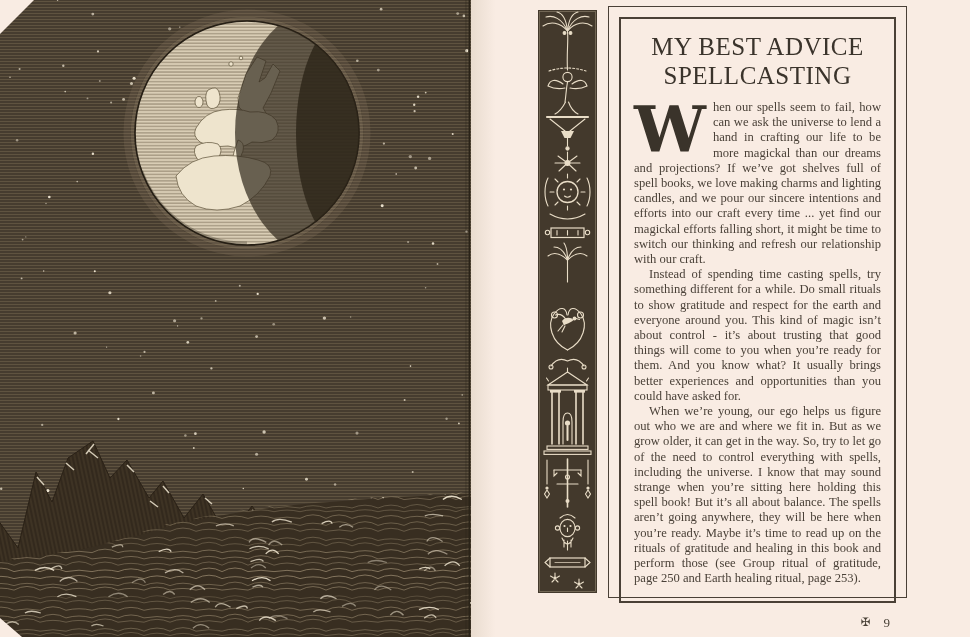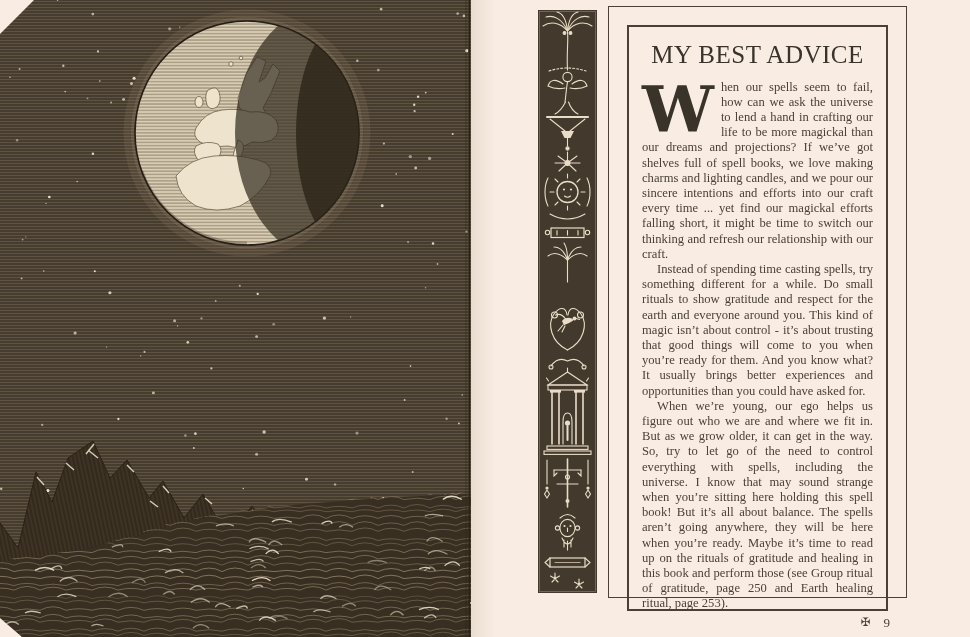--- a/index.html
+++ b/index.html
@@ -6,21 +6,21 @@
   body{
     width:970px;height:637px;position:relative;overflow:hidden;
     background:#f9ece3;font-family:"Liberation Serif",serif;
   }
   .engraving{position:absolute;left:0;top:0;width:471px;height:637px;margin:0}
   .gutter{position:absolute;left:471px;top:0;width:70px;height:637px;
     background:linear-gradient(90deg,#e9dccf 0%,rgba(233,220,207,0) 35%)}
   .ornament{position:absolute;left:538px;top:10px;width:59px;height:583px}
   .textpage{position:absolute;left:608px;top:6px;width:299px;height:631px}
   .frame{border:1px solid #4a4036;height:592px;box-sizing:border-box;background:#f9ece3}
-  .frame-inner{margin:18px;border:2px solid #4a4036;height:calc(100% - 4px);
+  .frame-inner{margin:10px;border:2px solid #4a4036;height:calc(100% - 4px);
     box-sizing:border-box;padding:8px 13px 6px;overflow:hidden}
   h1{margin:6px 0 10px;text-align:center;font-size:25px;line-height:1.14;
     letter-spacing:0.5px;font-weight:normal;color:#3a332b}
   .tl{display:block}
   .bodytext{font-size:12.6px;line-height:15.2px;text-align:justify;color:#4a4138}
   .bodytext p{margin:0;text-indent:1.2em}
   .bodytext p.first{text-indent:0}
   .dropcap{float:left;font-family:"DejaVu Serif",serif;font-weight:bold;
     font-size:64px;line-height:50px;padding:5px 7px 2px 0;color:#3a332a}
   .footer{position:absolute;right:16px;top:609px;font-size:13px;color:#473f35;
@@ -411,20 +411,21 @@
         </g>
       </g>
     </svg>
   </div>
 
   <main class="textpage">
     <div class="frame">
       <div class="frame-inner">
         <h1>
           <span class="tl">MY BEST ADVICE</span>
+          <span class="tl">SPELLCASTING</span>
         </h1>
         <div class="bodytext">
           <p class="first"><span class="dropcap">W</span><span>hen our spells seem to fail, how can we ask the universe to lend a hand in crafting our life to be more magickal than our dreams and projections? If we’ve got shelves full of spell books, we love making charms and lighting candles, and we pour our sincere intentions and efforts into our craft every time ... yet find our magickal efforts falling short, it might be time to switch our thinking and refresh our relationship with our craft.</span></p>
           <p>Instead of spending time casting spells, try something different for a while. Do small rituals to show gratitude and respect for the earth and everyone around you. This kind of magic isn’t about control - it’s about trusting that good things will come to you when you’re ready for them. And you know what? It usually brings better experiences and opportunities than you could have asked for.</p>
           <p>When we’re young, our ego helps us figure out who we are and where we fit in. But as we grow older, it can get in the way. So, try to let go of the need to control everything with spells, including the universe. I know that may sound strange when you’re sitting here holding this spell book! But it’s all about balance. The spells aren’t going anywhere, they will be here when you’re ready. Maybe it’s time to read up on the rituals of gratitude and healing in this book and perform those (see Group ritual of gratitude, page 250 and Earth healing ritual, page 253).</p>
 
         </div>
       </div>
     </div>
     <div class="footer">

